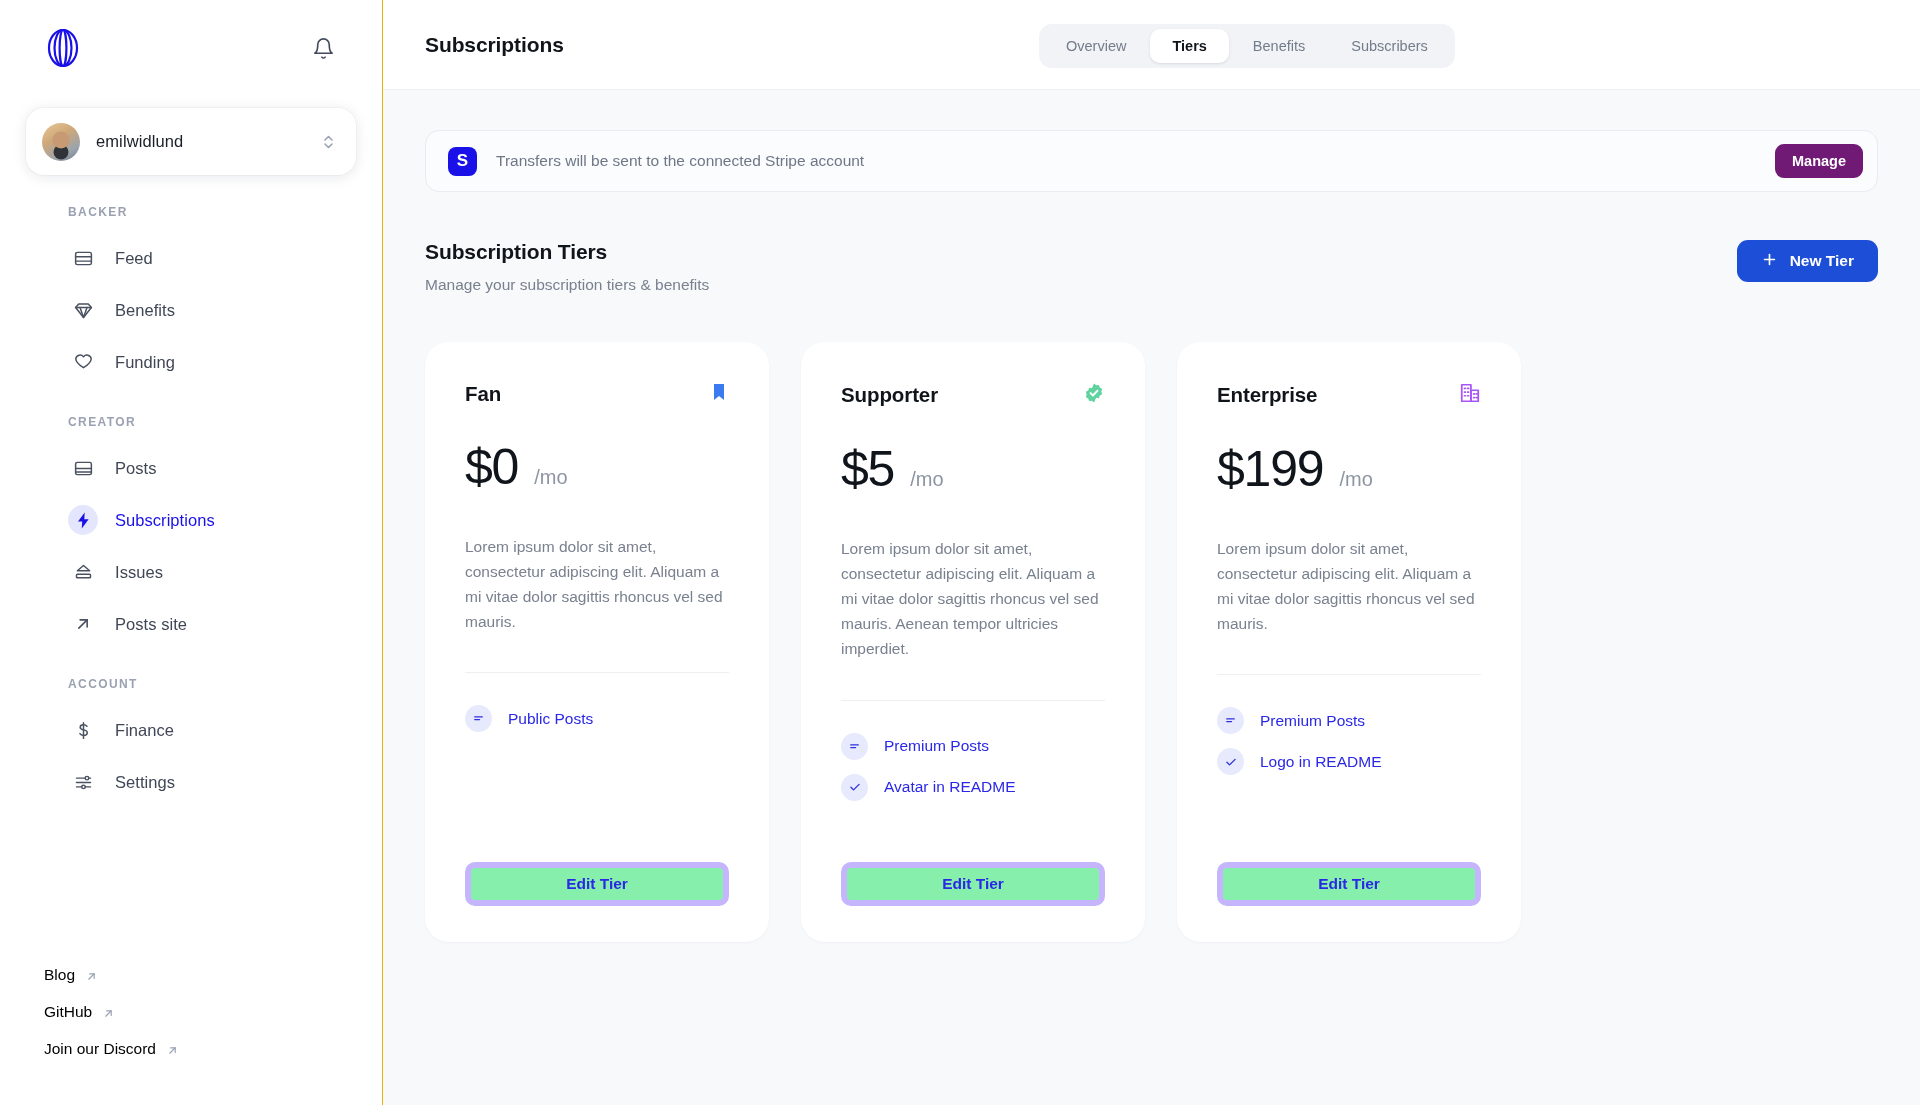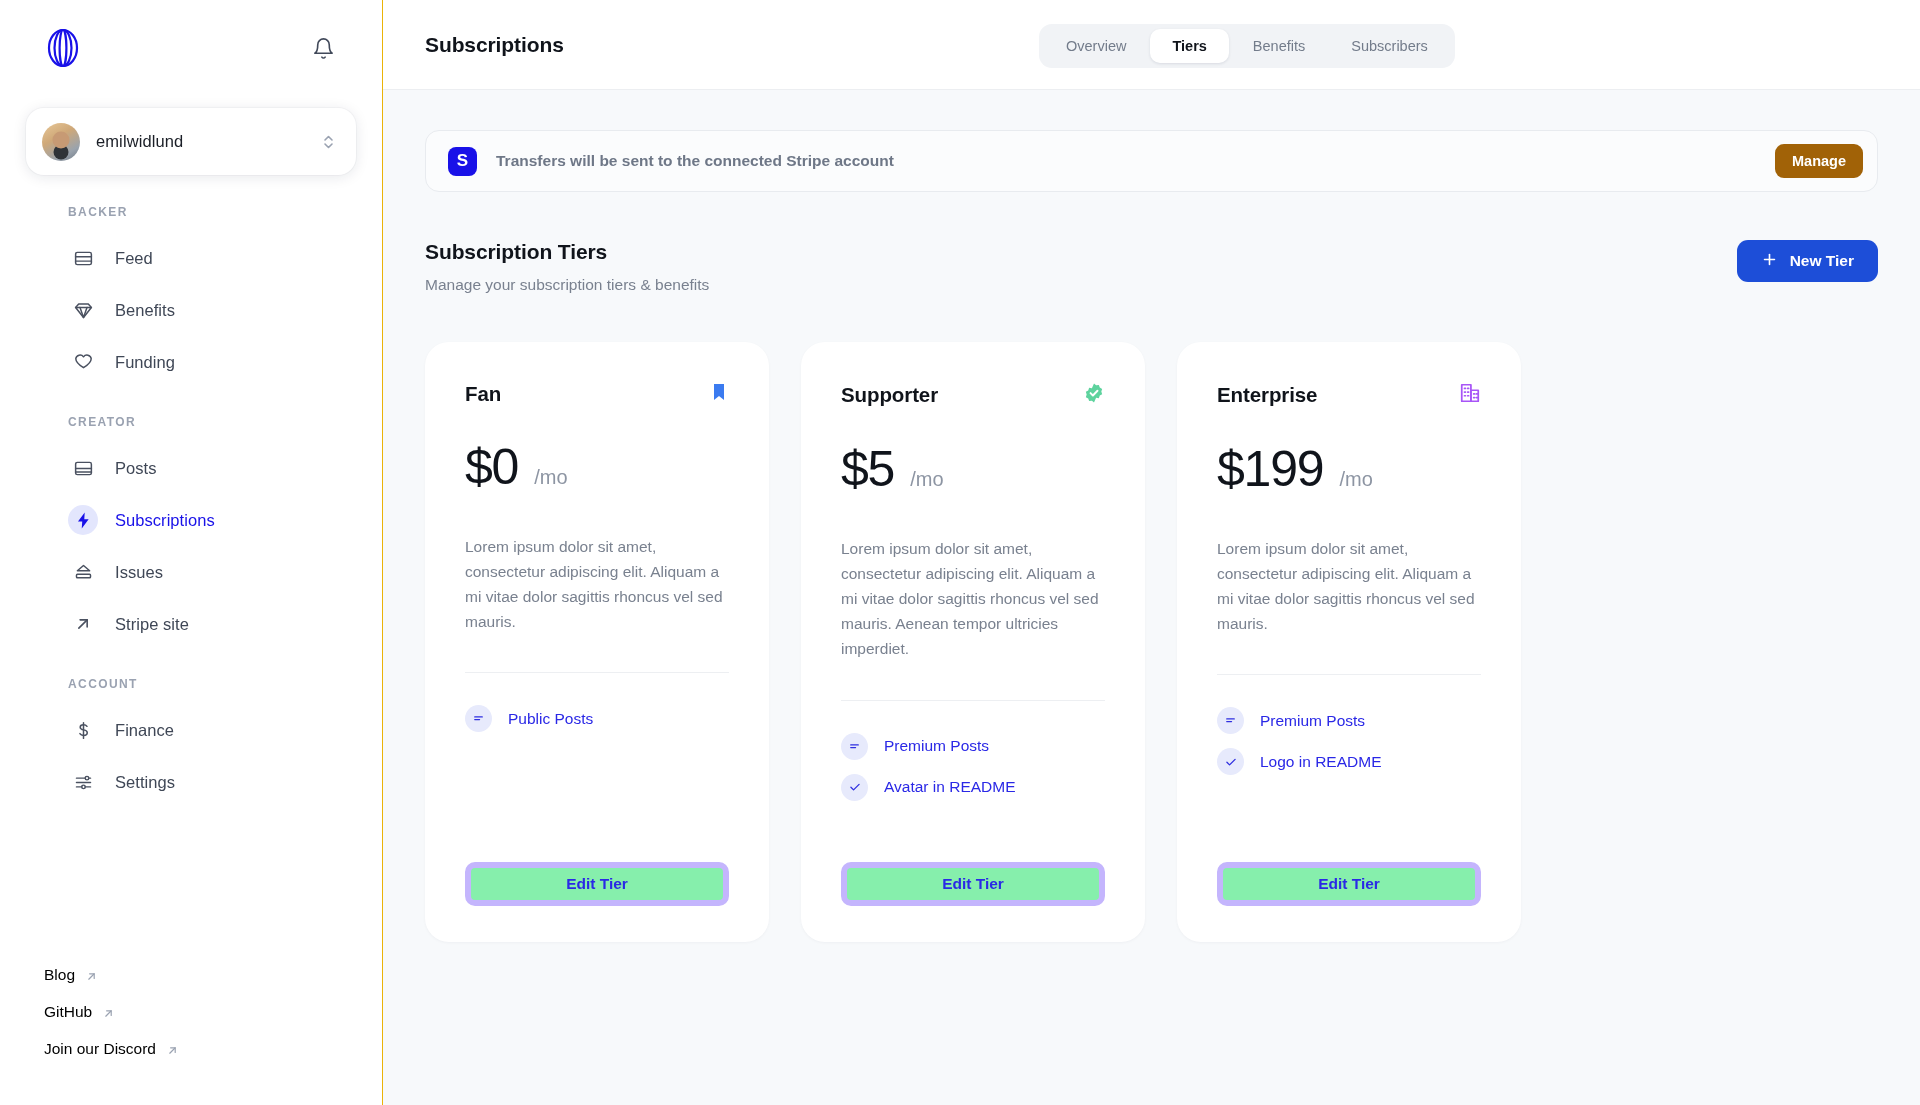--- a/index.html
+++ b/index.html
@@ -138,23 +138,23 @@
     padding: 0 14px 0 22px;
     margin-bottom: 48px;
   }
   .stripe-logo {
     width: 29px; height: 29px; border-radius: 8px;
     background: #1911e8; color: #fff;
     display: flex; align-items: center; justify-content: center;
     font-size: 17px; font-weight: 700; font-family: "Liberation Sans", sans-serif;
     flex-shrink: 0;
   }
-  .stripe-text { margin-left: 19px; font-size: 15.5px; color: #6e7787; flex: 1; font-weight: bold; }
+  .stripe-text { margin-left: 19px; font-size: 15.5px; color: #6e7787; flex: 1; }
   .btn-primary {
-    background: #a16207; color: #fff; border: none;
+    background: #701a75; color: #fff; border: none;
     border-radius: 9px; height: 34px; padding: 0 17px;
     font-size: 14.5px; font-weight: 600; cursor: pointer;
     font-family: "Liberation Sans", sans-serif;
   }
 
   .section-head {
     display: flex; align-items: flex-start; justify-content: space-between;
     margin-bottom: 48px;
   }
   .section-title { font-size: 21px; font-weight: 700; color: #10141b; margin-bottom: 12px; letter-spacing: -.1px;}
@@ -313,21 +313,21 @@
           <span class="sb-label">Issues</span>
         </div>
 
         <div class="sb-item">
           <span class="sb-icon">
             <svg viewBox="0 0 24 24" width="20" height="20" fill="none" stroke="currentColor" stroke-width="1.9" stroke-linecap="round" stroke-linejoin="round">
               <path d="M7 17L17 7"></path>
                 <path d="M8.5 7H17v8.5"></path>
             </svg>
           </span>
-          <span class="sb-label">Stripe site</span>
+          <span class="sb-label">Posts site</span>
         </div>
       </div>
 
       <div class="sb-group">
         <div class="sb-group-label">Account</div>
 
         <div class="sb-item">
           <span class="sb-icon">
             <svg viewBox="0 0 24 24" width="21" height="21" fill="none" stroke="currentColor" stroke-width="1.7" stroke-linecap="round" stroke-linejoin="round">
               <path d="M12 3v18"></path>

